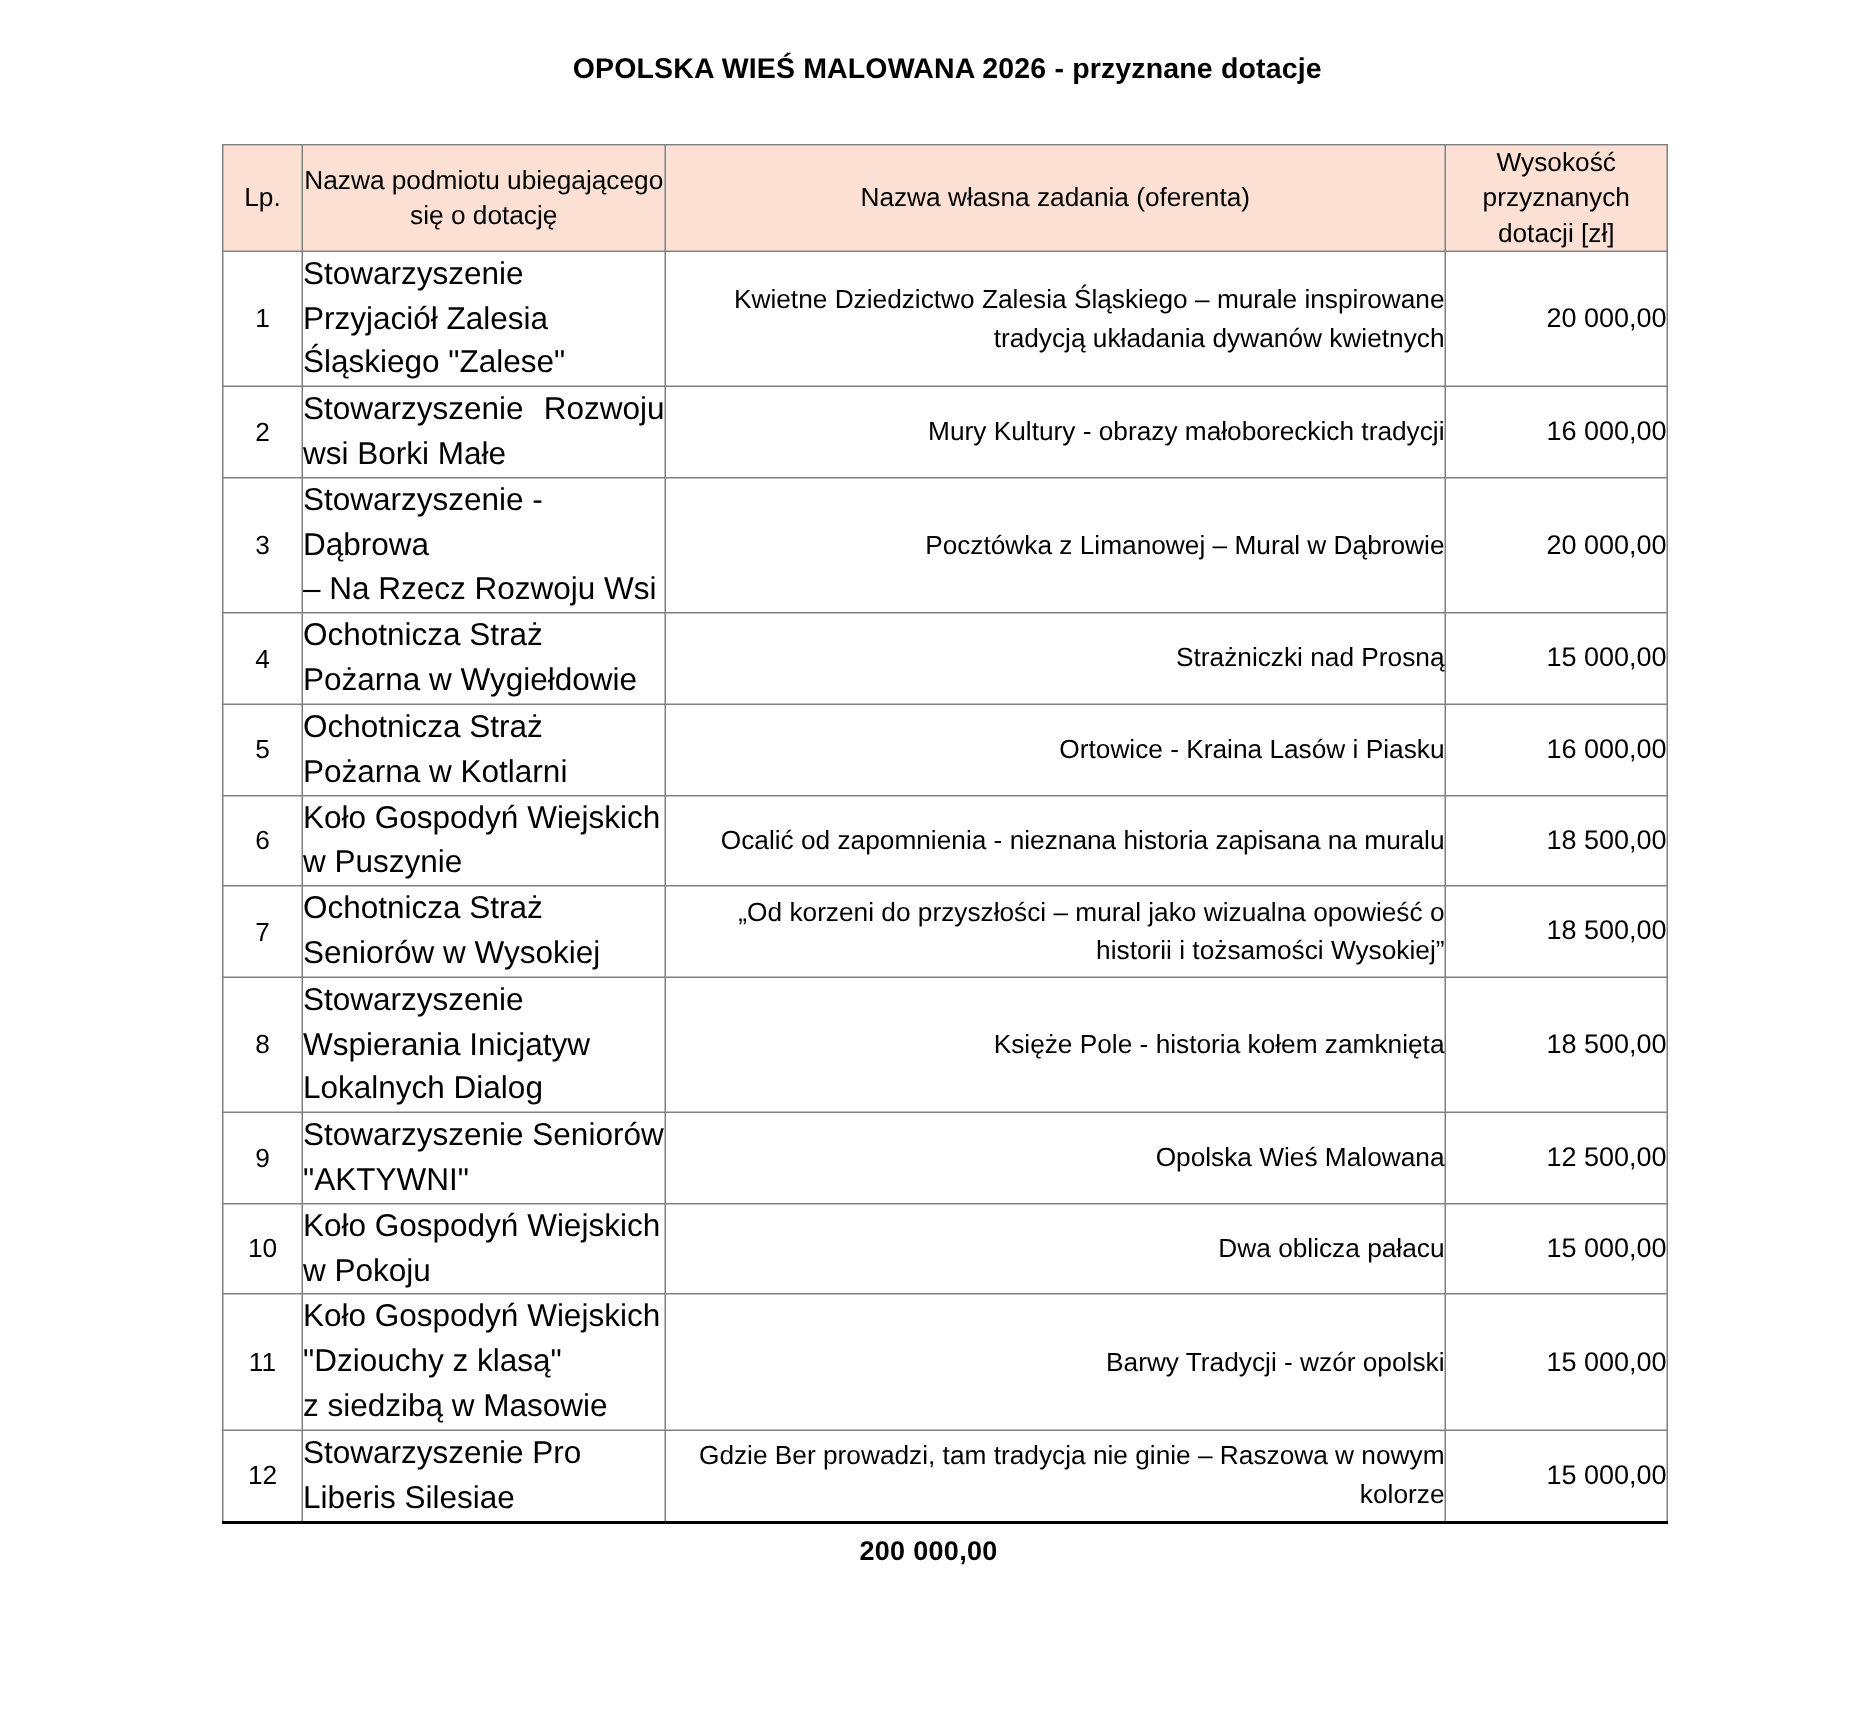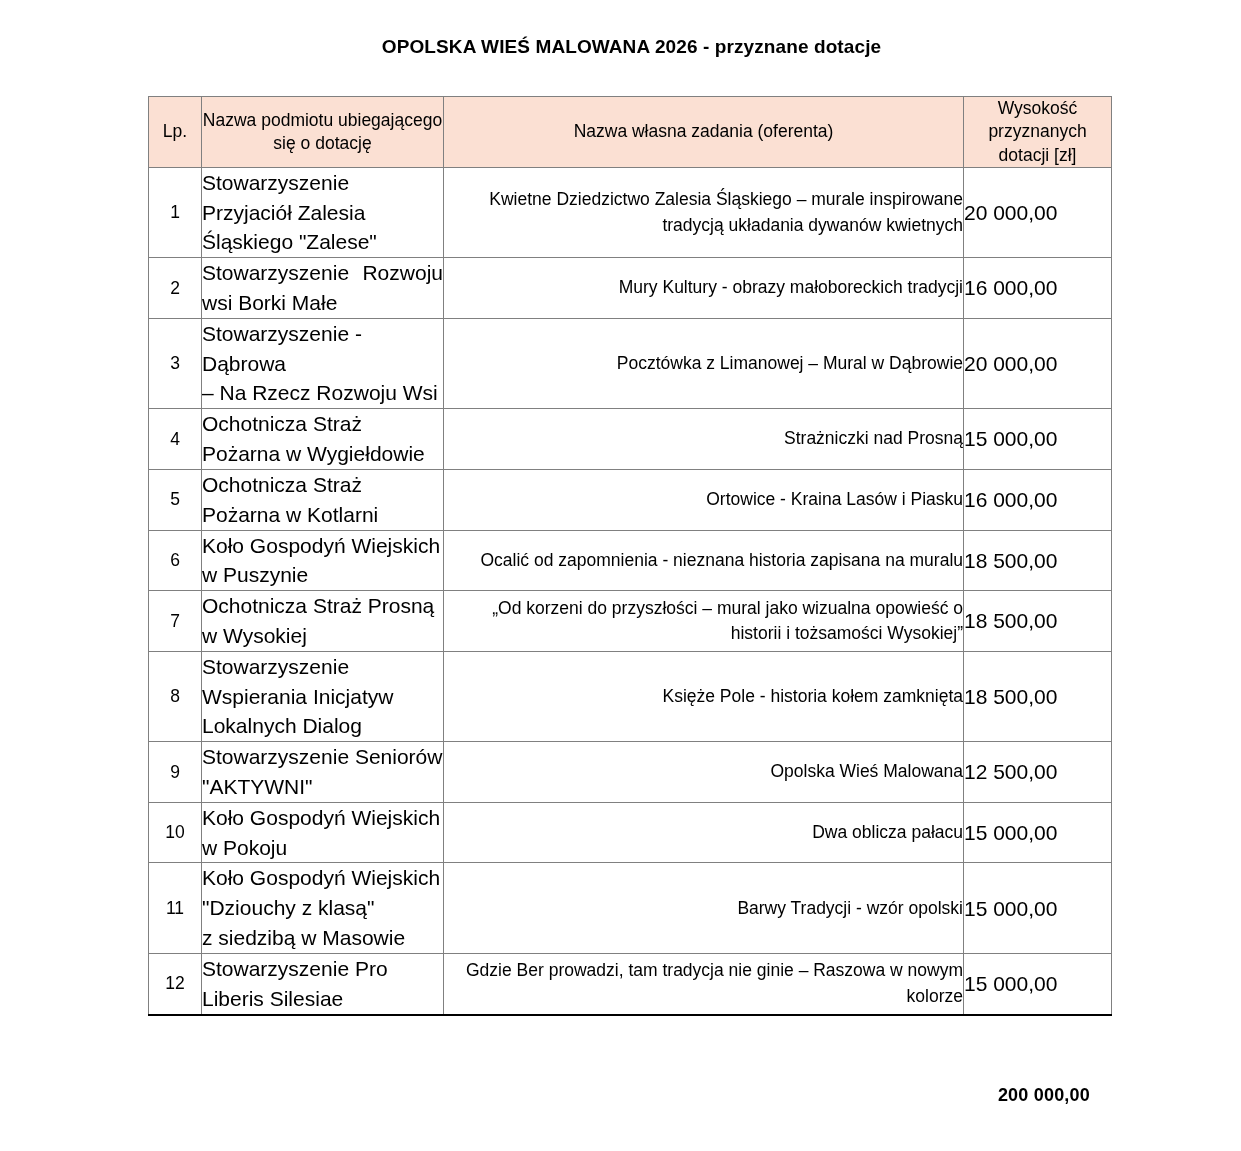--- a/index.html
+++ b/index.html
@@ -83,34 +83,34 @@
     margin-top: 32px;
   }
   td.cell-task {
     text-align: right;
     font-size: 17.5px;
     line-height: 1.45;
     padding: 7px 10px 7px 10px;
     vertical-align: middle;
   }
   td.cell-amt {
-    text-align: left;
-    font-size: 21px;
+    text-align: right;
+    font-size: 18px;
     line-height: 1.3;
     padding: 6px 4px;
   }
   tbody tr:last-child td {
     border-bottom: 2px solid #000000;
   }
   .total-row {
     position: absolute;
     left: 148px;
     width: 959px;
-    top: 1085px;
-    text-align: right;
+    top: 1024px;
+    text-align: center;
     font-size: 18px;
     font-weight: bold;
     padding-right: 17px;
     box-sizing: border-box;
     letter-spacing: 0.2px;
   }
 </style>
 </head>
 <body>
 
@@ -160,21 +160,21 @@
             <td class="cell-amt">16 000,00</td>
           </tr>
           <tr>
             <td class="cell-lp">6</td>
             <td class="cell-org">Koło Gospodyń Wiejskich w Puszynie</td>
             <td class="cell-task">Ocalić od zapomnienia - nieznana historia zapisana na muralu</td>
             <td class="cell-amt">18 500,00</td>
           </tr>
           <tr>
             <td class="cell-lp">7</td>
-            <td class="cell-org">Ochotnicza Straż Prosną w Wysokiej</td>
+            <td class="cell-org">Ochotnicza Straż Seniorów w Wysokiej</td>
             <td class="cell-task">„Od korzeni do przyszłości – mural jako wizualna opowieść o historii i tożsamości Wysokiej”</td>
             <td class="cell-amt">18 500,00</td>
           </tr>
           <tr>
             <td class="cell-lp">8</td>
             <td class="cell-org">Stowarzyszenie Wspierania Inicjatyw Lokalnych Dialog</td>
             <td class="cell-task">Księże Pole - historia kołem zamknięta</td>
             <td class="cell-amt">18 500,00</td>
           </tr>
           <tr>

